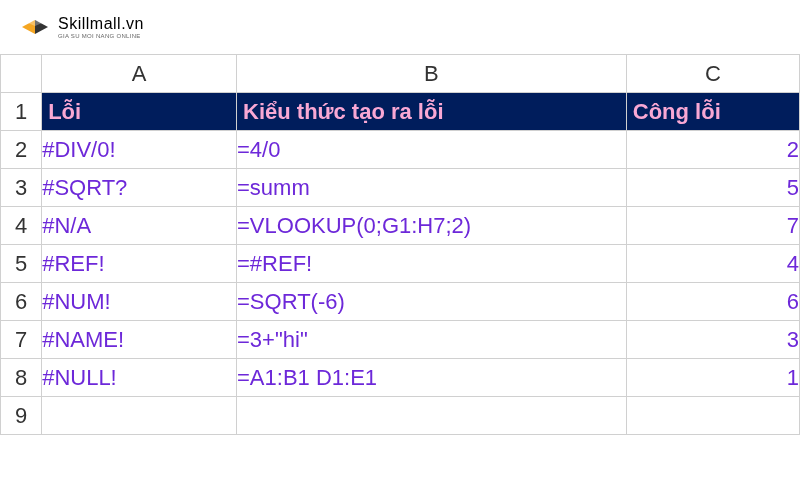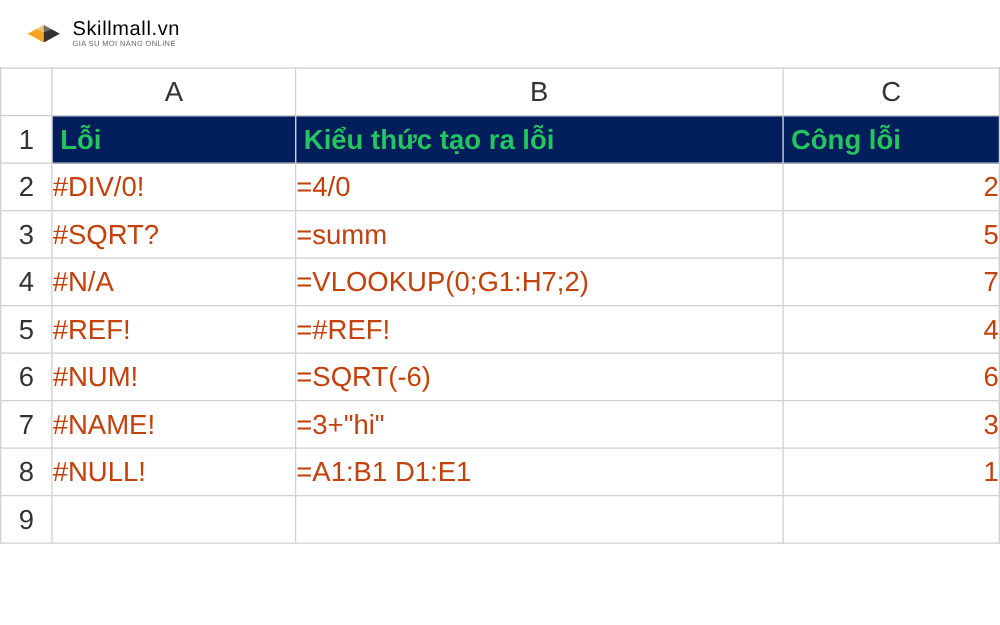--- a/index.html
+++ b/index.html
@@ -70,34 +70,34 @@
     .corner-cell {
       width: 38px;
       border-right: 1px solid #b0b0b0;
       border-bottom: 1px solid #b0b0b0;
     }
     .col-a { width: 180px; }
     .col-b { width: 360px; }
     .col-c { width: 160px; }
     .header-row td {
       background: #001d5c;
-      color: #22c55e;
+      color: #f9a8d4;
       font-weight: bold;
       padding-left: 6px;
       font-size: 22px;
     }
     .header-row td.row-header {
       background: #fff;
       color: #333;
       font-weight: 400;
       padding-left: 0;
     }
     .cell {
       padding-left: 6px;
-      color: #c2410c;
+      color: #6d28d9;
     }
     .cell-right {
       text-align: right;
       padding-right: 8px;
       padding-left: 0;
     }
   </style>
 </head>
 <body>
 

